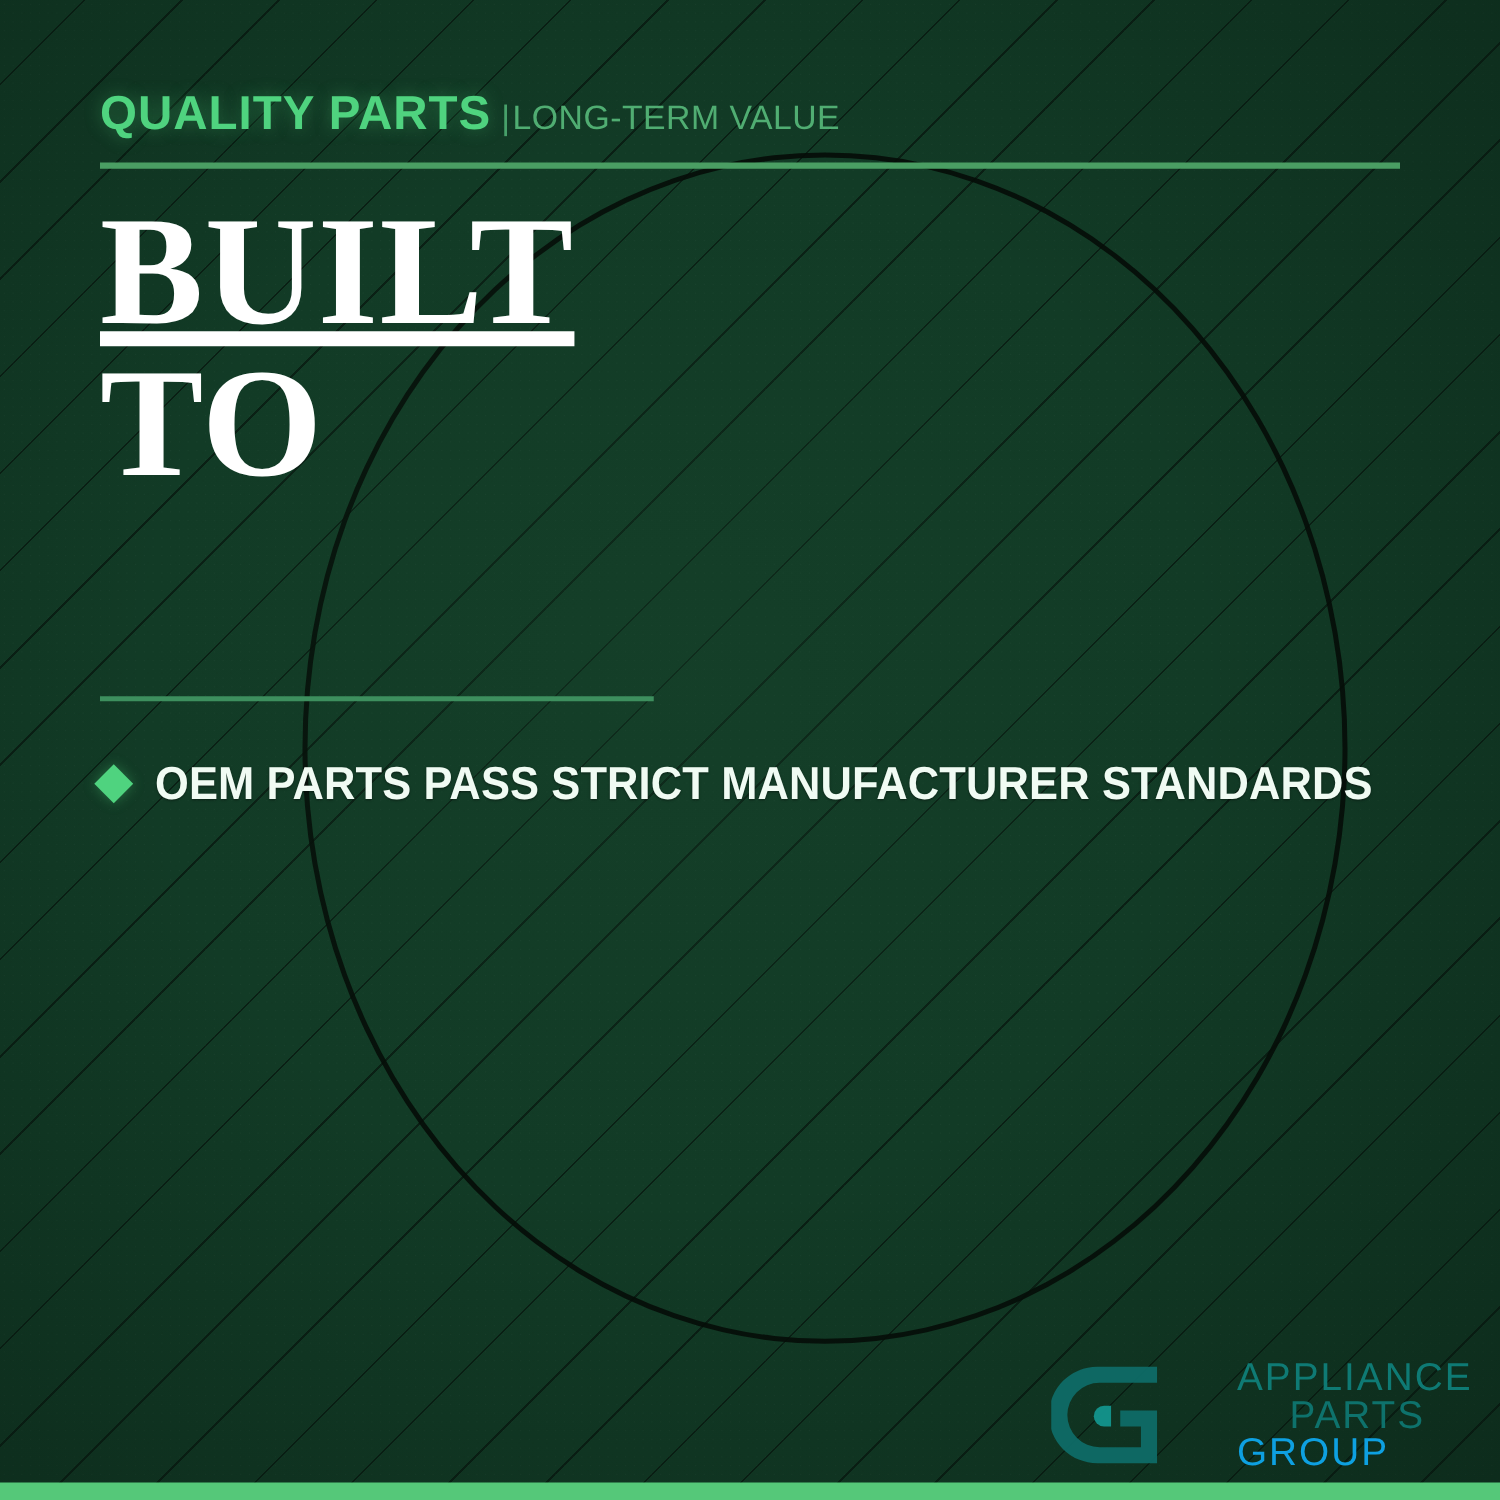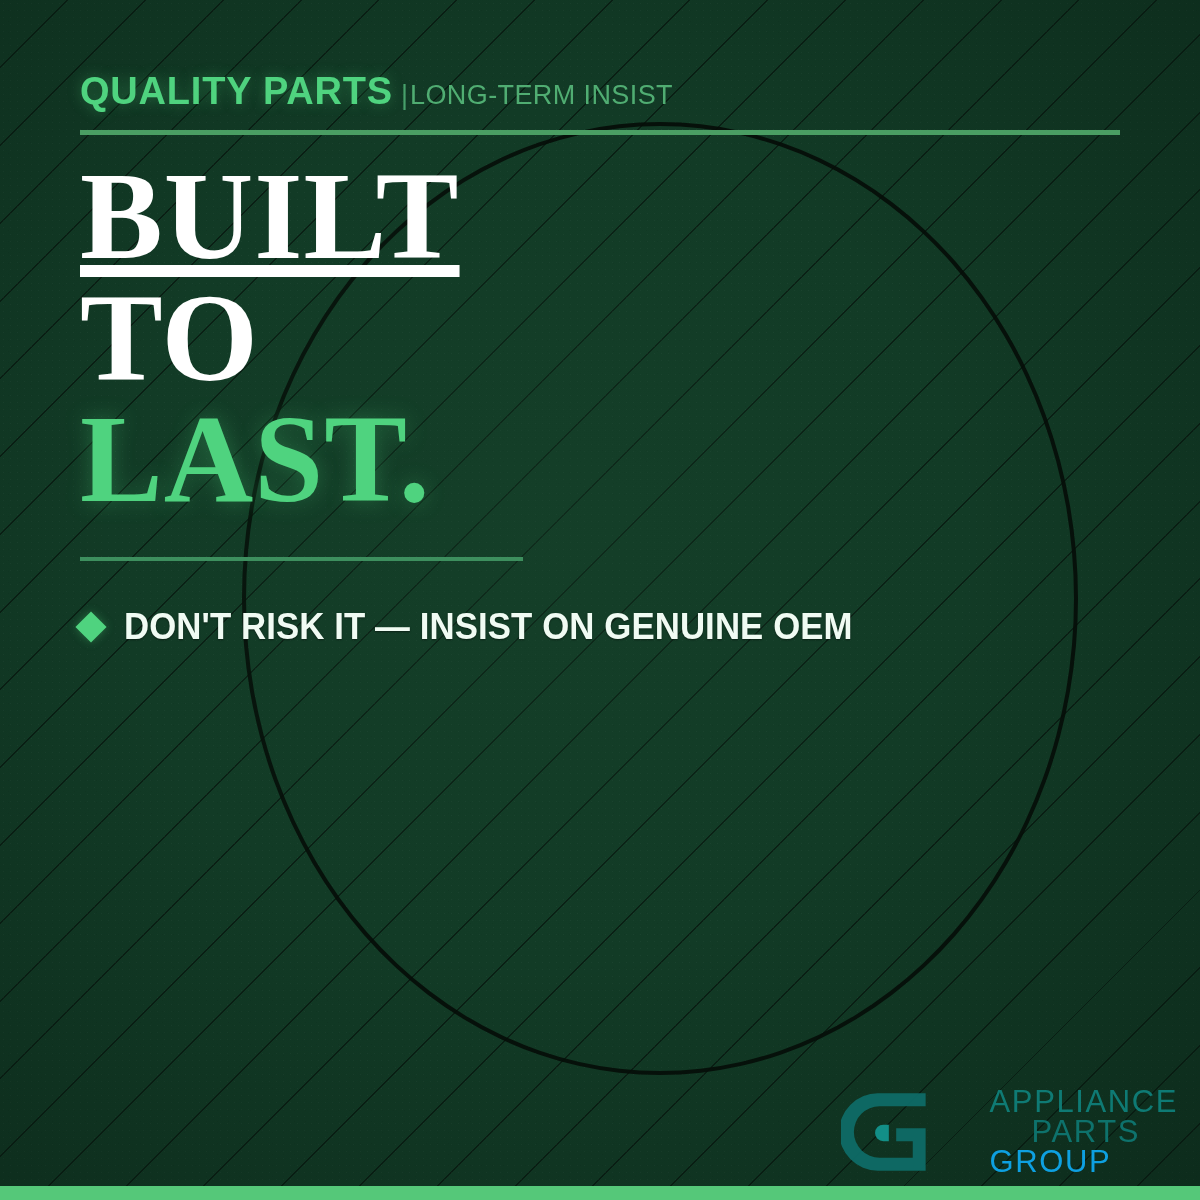--- a/index.html
+++ b/index.html
@@ -213,35 +213,34 @@
 
 <div id="poster">
 
   <div class="bg-base"></div>
   <div class="bg-stripes"></div>
   <div class="bg-noise"></div>
   <div class="bg-circle"></div>
   <div class="bg-vignette"></div>
 
   <div class="kicker">
-    <span class="kicker-main">QUALITY PARTS</span><span class="kicker-sep">|</span><span class="kicker-sub">LONG-TERM INSIST</span>
+    <span class="kicker-main">QUALITY PARTS</span><span class="kicker-sep">|</span><span class="kicker-sub">LONG-TERM VALUE</span>
   </div>
   <div class="header-rule"></div>
 
   <div class="headline">
     <span class="line l1">BUILT</span>
     <span class="line l2">TO</span>
-    <span class="line l3">LAST.</span>
   </div>
   <div class="headline-rule"></div>
 
   <div class="bullets">
     <div class="bullet">
       <span class="bullet-marker"></span>
-      <span class="bullet-text">DON'T RISK IT — INSIST ON GENUINE OEM</span>
+      <span class="bullet-text">OEM PARTS PASS STRICT MANUFACTURER STANDARDS</span>
     </div>
   </div>
 
   <div class="logo">
     <svg class="logo-mark" viewBox="0 0 100 100">
       <path d="M92 8 H40 A32 32 0 0 0 40 92 H92 V46 H60 V60 H78 V78 H42 A18 18 0 0 1 42 22 H92 Z" fill="#0e6b66"></path>
       <path d="M46 42 A9 9 0 0 0 46 60 H52 V42 Z" fill="#13938c"></path>
     </svg>
     <div class="logo-words">
       <span class="lw1">APPLIANCE</span>

